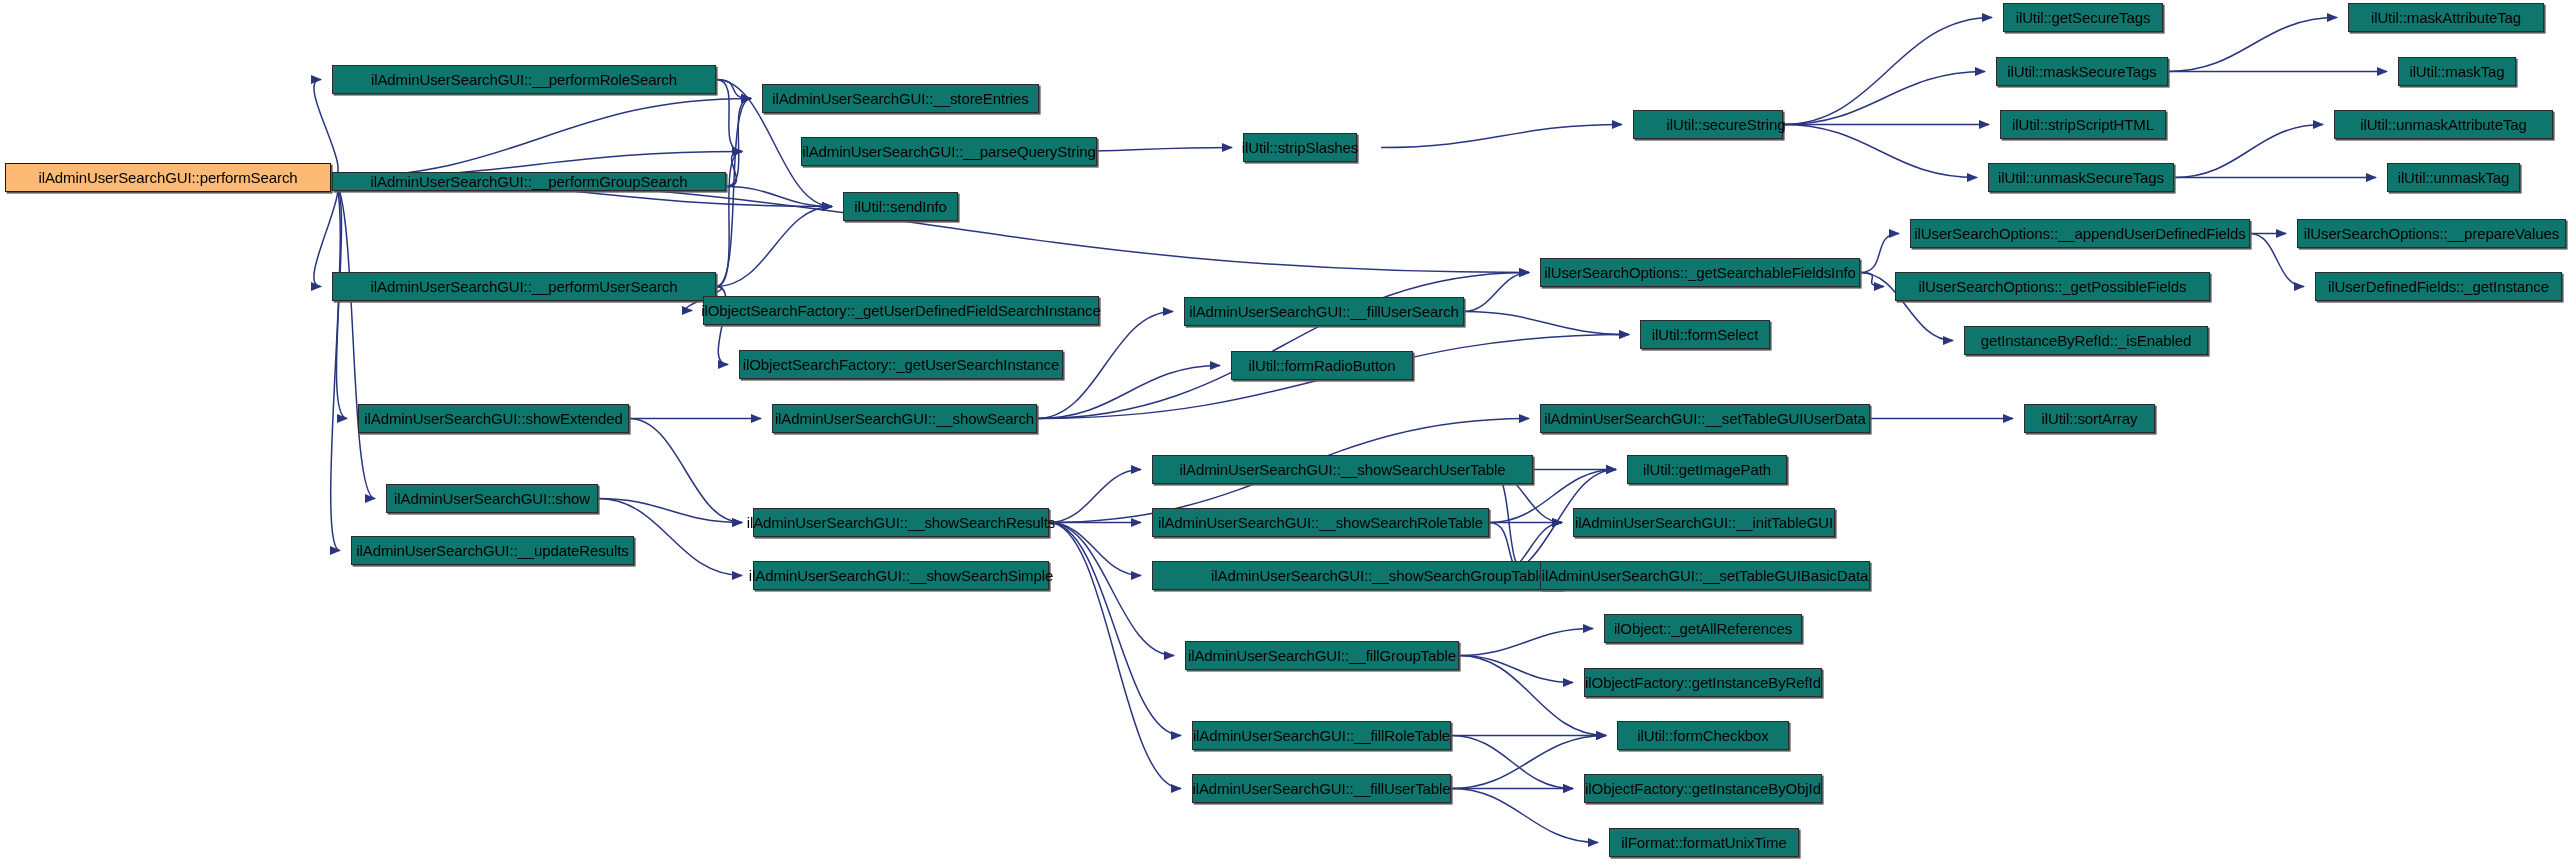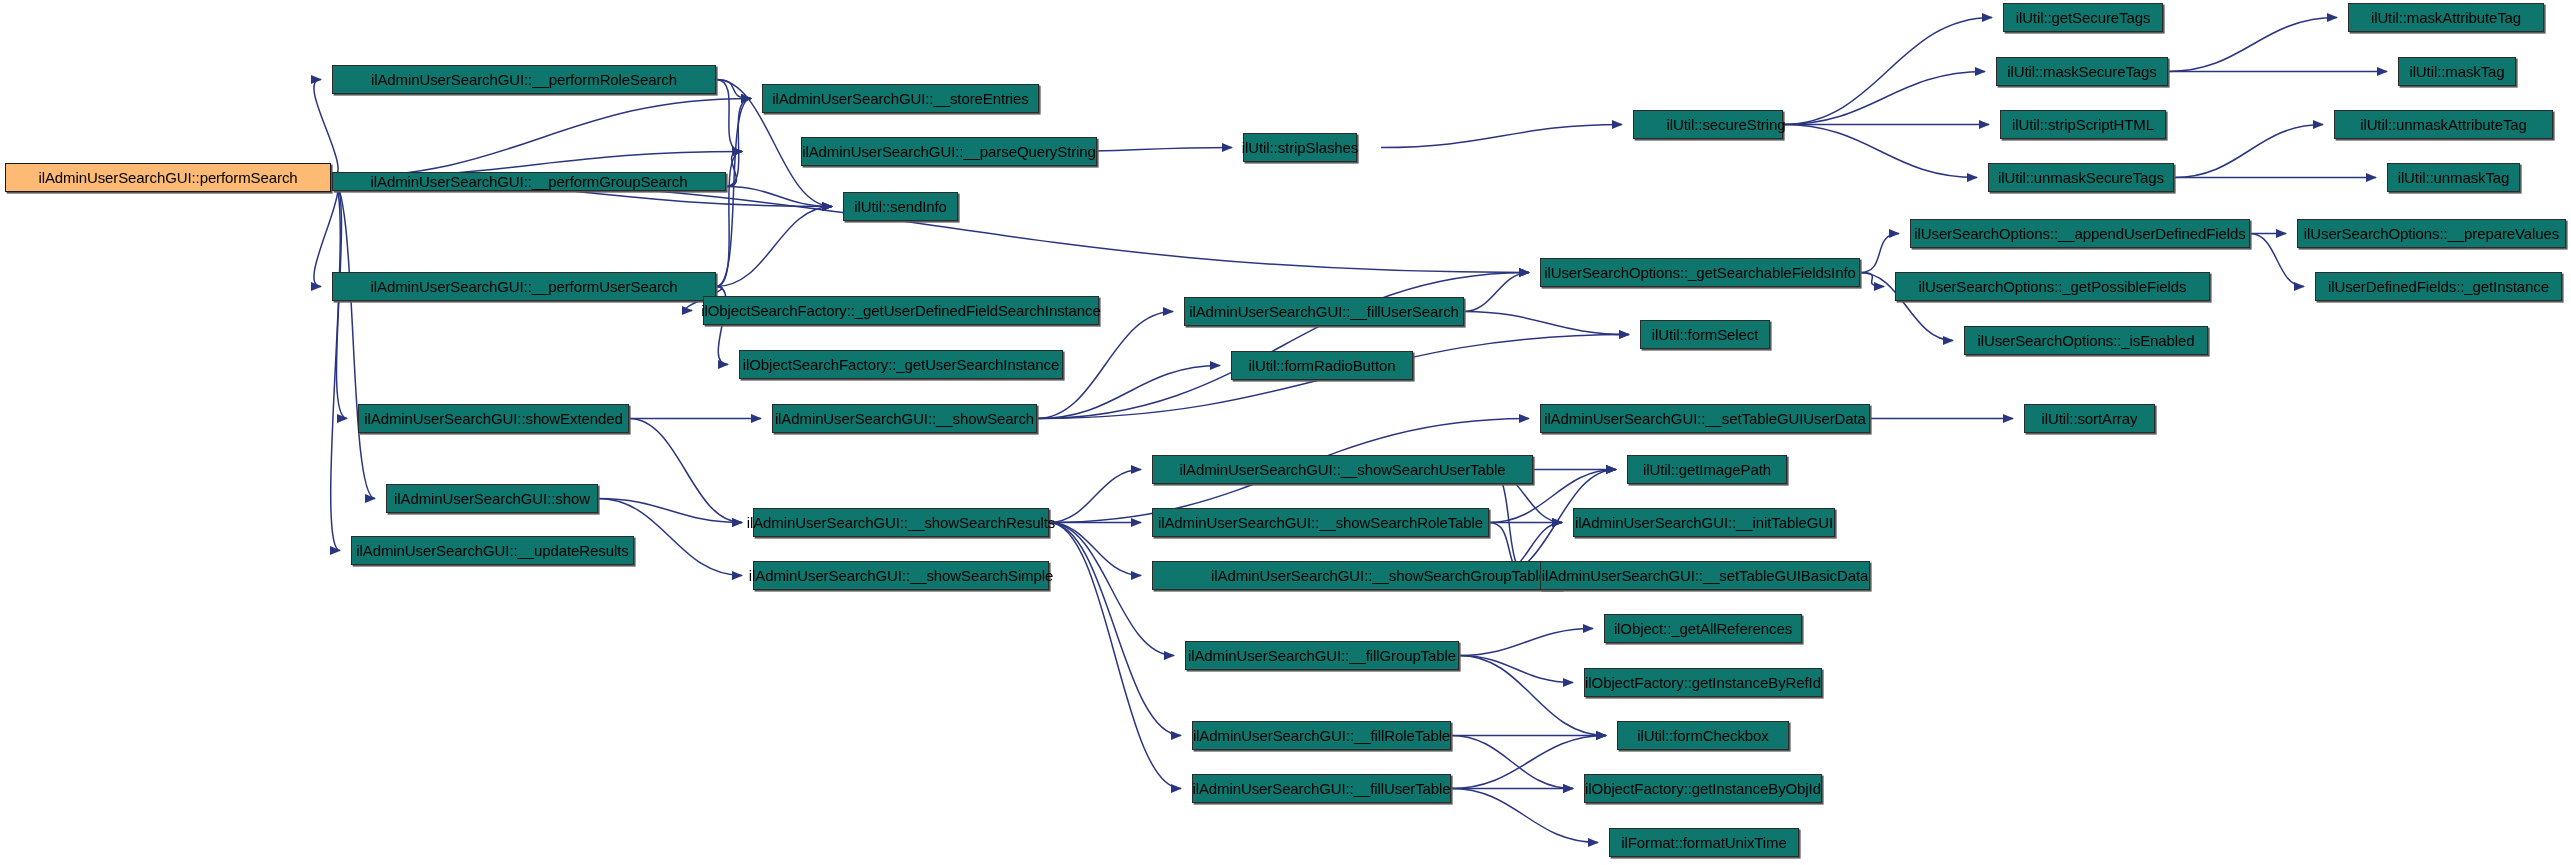--- a/index.html
+++ b/index.html
@@ -258,21 +258,21 @@
       <div class="node" style="left: 1988px; top: 163px; width: 186px; height: 29px;">
         <span>ilUtil::unmaskSecureTags</span>
       </div>
       <div class="node" style="left: 1910px; top: 219px; width: 340px; height: 29px;">
         <span>ilUserSearchOptions::__appendUserDefinedFields</span>
       </div>
       <div class="node" style="left: 1895px; top: 272px; width: 315px; height: 29px; align-items: center;">
         <span>ilUserSearchOptions::_getPossibleFields</span>
       </div>
       <div class="node" style="left: 1964px; top: 326px; width: 244px; height: 29px;">
-        <span>ilUserSearchOptions::_isEnabled</span>
+        <span>getInstanceByRefId::_isEnabled</span>
       </div>
       <div class="node" style="left: 2024px; top: 404px; width: 131px; height: 29px;">
         <span>ilUtil::sortArray</span>
       </div>
       <div class="node" style="left: 2348px; top: 3px; width: 196px; height: 29px;">
         <span>ilUtil::maskAttributeTag</span>
       </div>
       <div class="node" style="left: 2398px; top: 57px; width: 118px; height: 29px;">
         <span>ilUtil::maskTag</span>
       </div>

